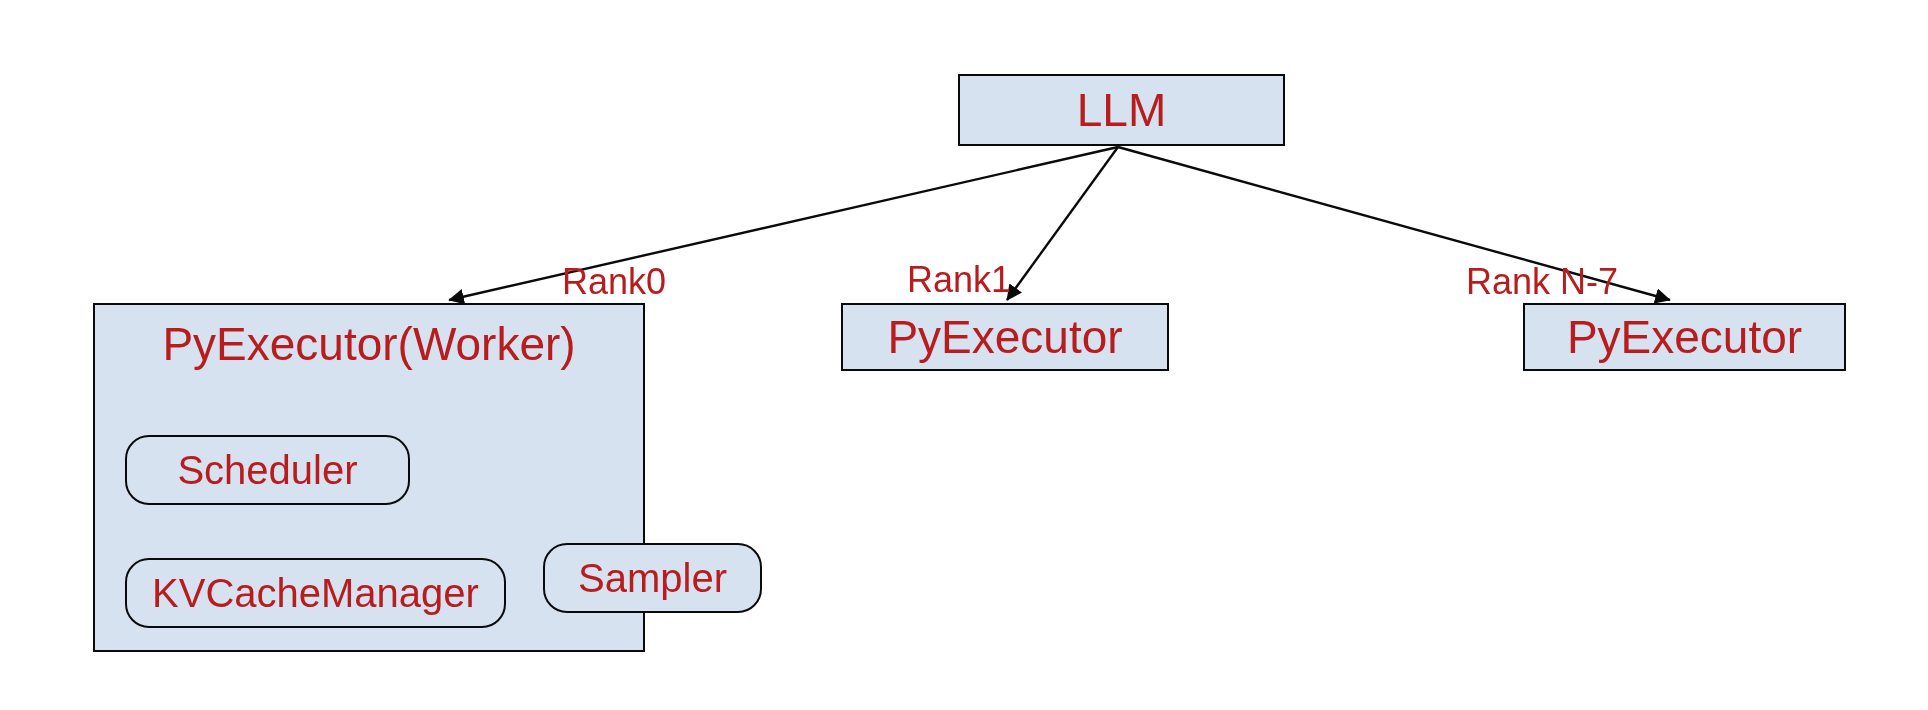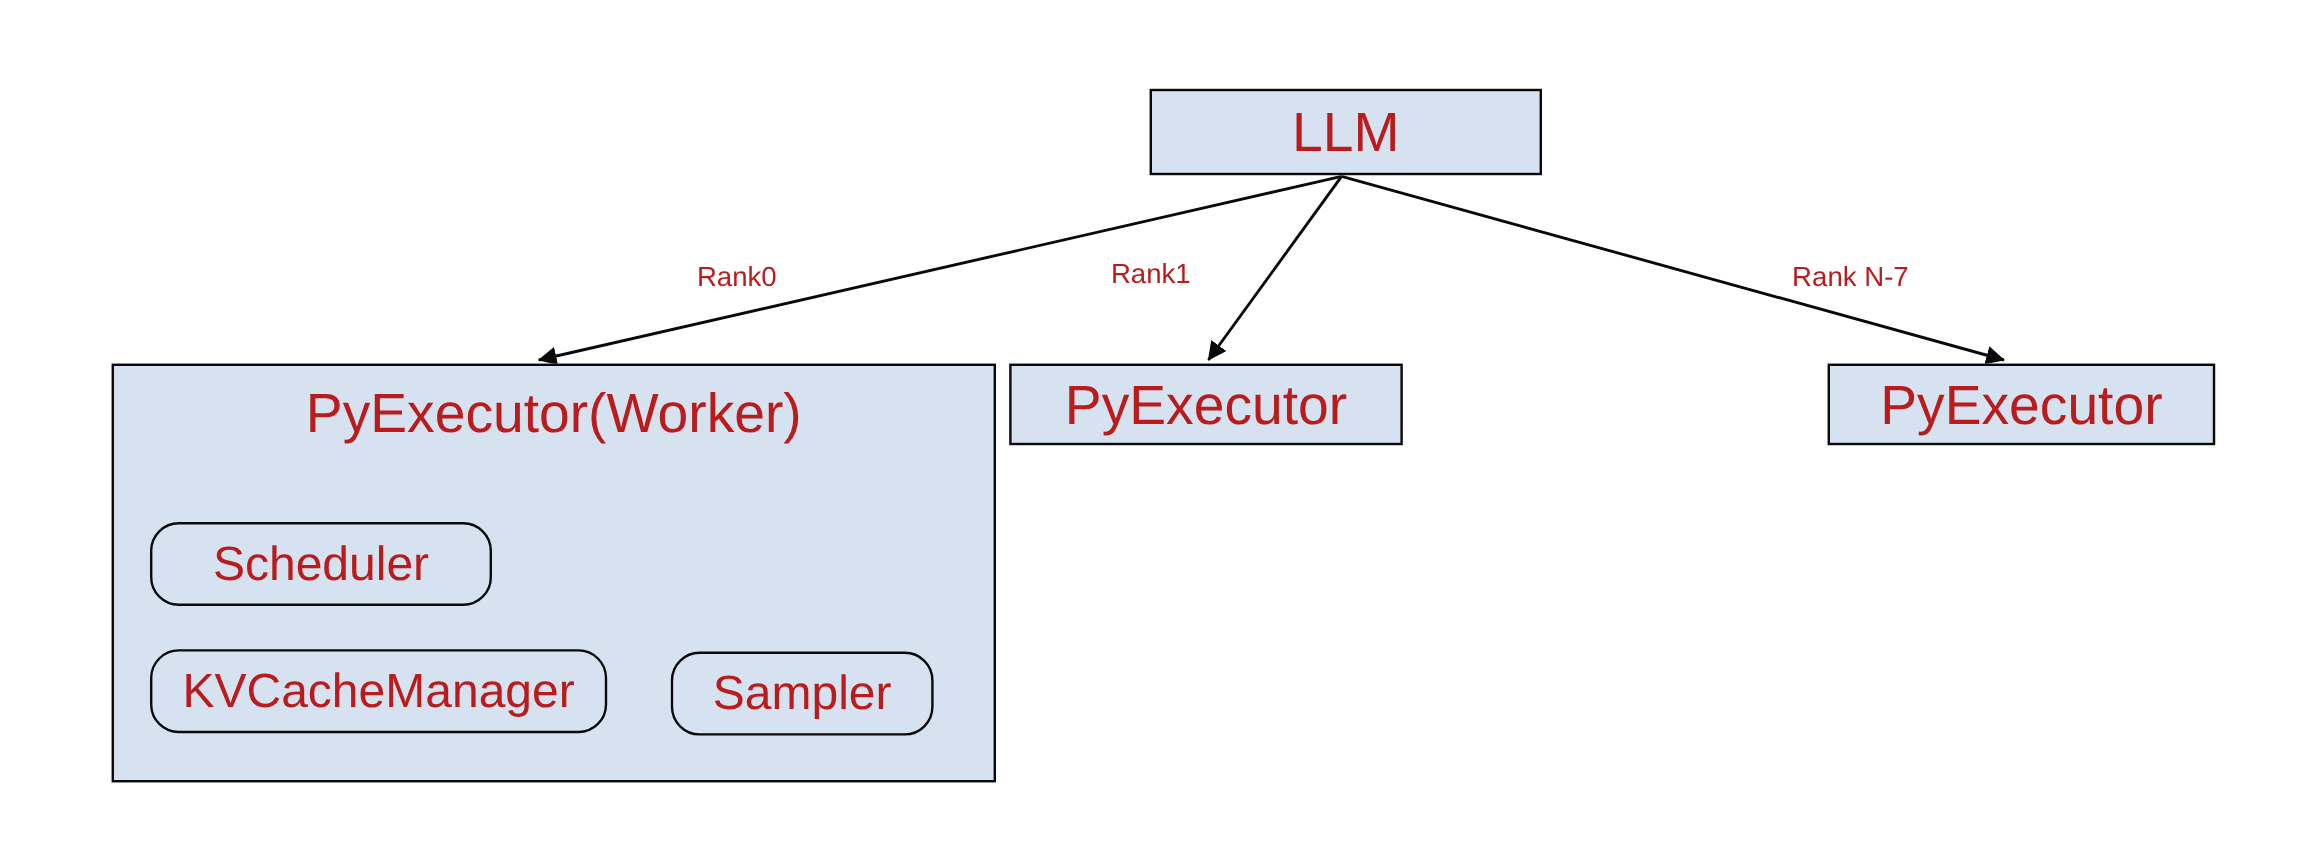--- a/index.html
+++ b/index.html
@@ -38,25 +38,26 @@
     position: absolute;
     top: 14px;
     left: 0;
     width: 100%;
     text-align: center;
     font-size: 46px;
     line-height: 1.1;
   }
   .edge-label {
     position: absolute;
-    font-size: 23px;
+    font-size: 36px;
     line-height: 1.1;
     white-space: nowrap;
     transform: translateX(-50%);
     background: transparent;
+    margin-top: 44px;
   }
   svg.arrows {
     position: absolute;
     left: 0;
     top: 0;
     width: 1928px;
     height: 710px;
     pointer-events: none;
   }
   svg.arrows line {
@@ -81,33 +82,33 @@
   </svg>
 
   <div class="box main-label" style="left:958px; top:74px; width:327px; height:72px;">
     <span>LLM</span>
   </div>
 
   <div class="edge-label" style="left:614px; top:218px;">Rank0</div>
   <div class="edge-label" style="left:959px; top:216px;">Rank1</div>
   <div class="edge-label" style="left:1542px; top:218px;">Rank N-7</div>
 
-  <div class="container-box" style="left:93px; top:303px; width:737px; height:349px;">
+  <div class="container-box" style="left:93px; top:303px; width:552px; height:349px;">
     <div class="container-title">PyExecutor(Worker)</div>
 
     <div class="box inner-label" style="left:30px; top:130px; width:285px; height:70px;">
       <span>Scheduler</span>
     </div>
 
 
-    <div class="box inner-label" style="left:30px; top:236px; width:381px; height:70px;">
+    <div class="box inner-label" style="left:30px; top:253px; width:381px; height:70px;">
       <span>KVCacheManager</span>
     </div>
 
-    <div class="box inner-label" style="left:448px; top:238px; width:219px; height:70px;margin-left:16px;">
+    <div class="box inner-label" style="left:448px; top:238px; width:219px; height:70px;">
       <span>Sampler</span>
     </div>
   </div>
 
   <div class="box main-label" style="left:841px; top:303px; width:328px; height:68px;">
     <span>PyExecutor</span>
   </div>
 
   <div class="box main-label" style="left:1523px; top:303px; width:323px; height:68px;">
     <span>PyExecutor</span>

